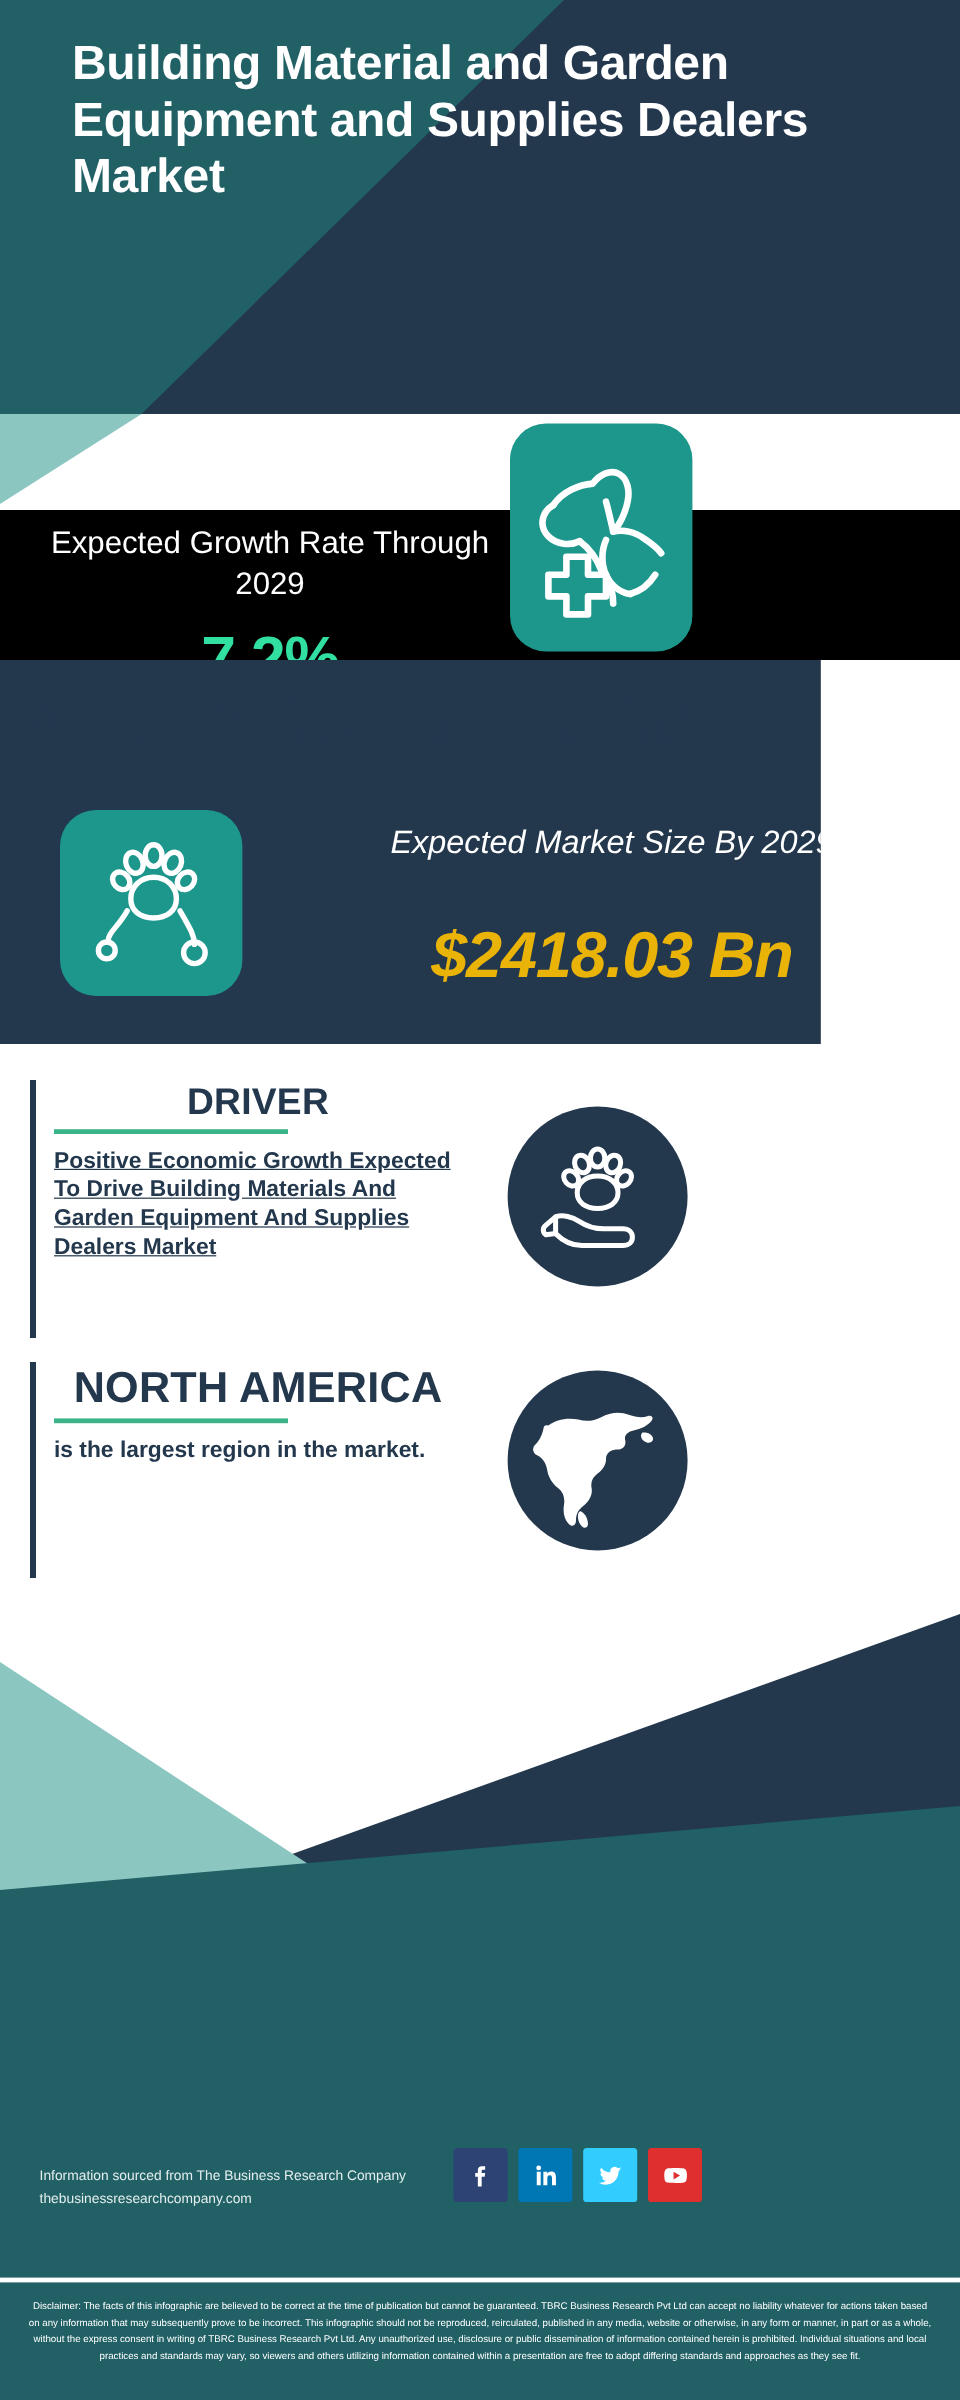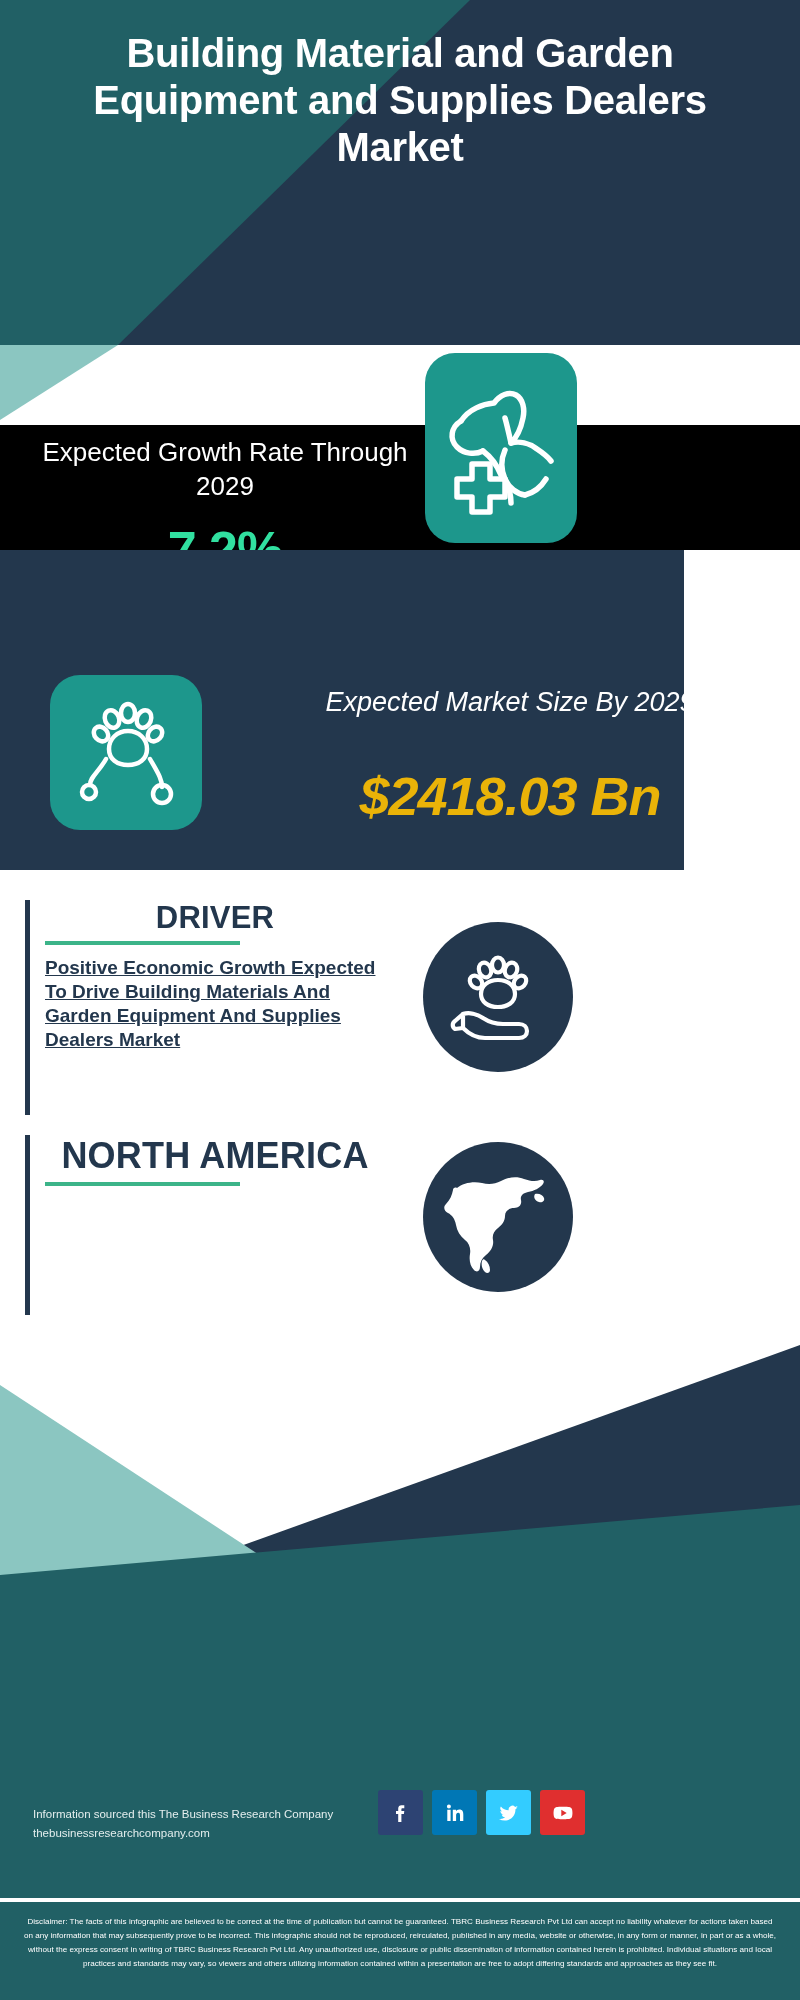--- a/index.html
+++ b/index.html
@@ -17,21 +17,20 @@
     background:#23374d;
     overflow:hidden;
   }
   .header-diag {
     position:absolute; left:0; top:0; width:800px; height:345px;
     background:#216065;
     clip-path:polygon(0 0, 470px 0, 118px 345px, 0 345px);
   }
   .header-title {
     position:absolute; left:0; top:30px; width:800px;
-    text-align:center;
     color:#ffffff;
     font-size:40px;
     font-weight:bold;
     line-height:1.17;
     letter-spacing:-0.3px;
     padding:0 60px;
   }
 
   
   .teal-tri {
@@ -273,41 +272,42 @@
 
       <path d="M40 92 C46 90 54 92 60 96 C66 100 72 102 80 102 L96 102 C101 102 104 105 104 109 C104 113 101 116 96 116 L62 116 C54 116 46 112 40 106 Z"></path>
       <path d="M40 92 L32 99 C29 101 29 105 32 107 L40 106"></path>
     </svg>
   </div>
 
   <div class="block block-region">
     <div class="bar"></div>
     <div class="head">NORTH AMERICA</div>
     <div class="rule"></div>
+    <div class="body">is the largest region in the market.</div>
   </div>
 
   <div class="circle-icon circle-region">
     <svg width="150" height="150" viewBox="0 0 150 150">
       <path fill="#ffffff" d="M34 46 C40 41 50 39 59 41 C66 43 72 42 78 39 C85 35 94 34 101 37 C107 39 112 40 117 38 C120 37 122 39 120 42 C117 46 111 49 105 50 C100 51 97 54 98 58 C99 63 96 66 91 66 C86 66 82 69 82 74 C82 79 79 83 75 86 C71 89 69 93 70 98 C71 104 68 109 63 113 C59 116 57 120 57 125 C57 129 54 131 51 128 C47 124 46 118 47 112 C48 106 46 101 42 98 C37 94 34 89 33 83 C32 77 29 73 25 71 C21 69 20 65 23 62 C27 58 29 53 30 48 C30 46 32 45 34 46 Z"></path>
       <path fill="#ffffff" d="M62 118 C65 120 67 124 67 128 C67 131 64 132 62 130 C59 127 58 123 59 119 C60 117 61 117 62 118 Z"></path>
       <path fill="#ffffff" d="M112 52 C116 51 120 53 121 56 C122 59 119 61 116 60 C112 59 110 55 112 52 Z"></path>
     </svg>
   </div>
 </div>
 
 <div class="footer-wrap">
   <div class="f-white"></div>
   <div class="f-navy"></div>
   <div class="f-teallight"></div>
   <div class="f-tealdark"></div>
   <div class="f-block"></div>
 </div>
 
 <div class="footer-credit">
-  <div>Information sourced this The Business Research Company</div>
+  <div>Information sourced from The Business Research Company</div>
   <div>thebusinessresearchcompany.com</div>
 </div>
 
 <div class="social">
   <div class="sq sq-fb">
     <svg width="26" height="26" viewBox="0 0 26 26">
         <path fill="#ffffff" d="M16.3 8.2h-2.1c-.5 0-.8.3-.8.8v1.9h2.9l-.4 3.1h-2.5v8h-3.2v-8H8v-3.1h2.2V8.6c0-2.2 1.3-3.4 3.3-3.4h2.8z"></path>
       </svg>
   </div>
   <div class="sq sq-li">

